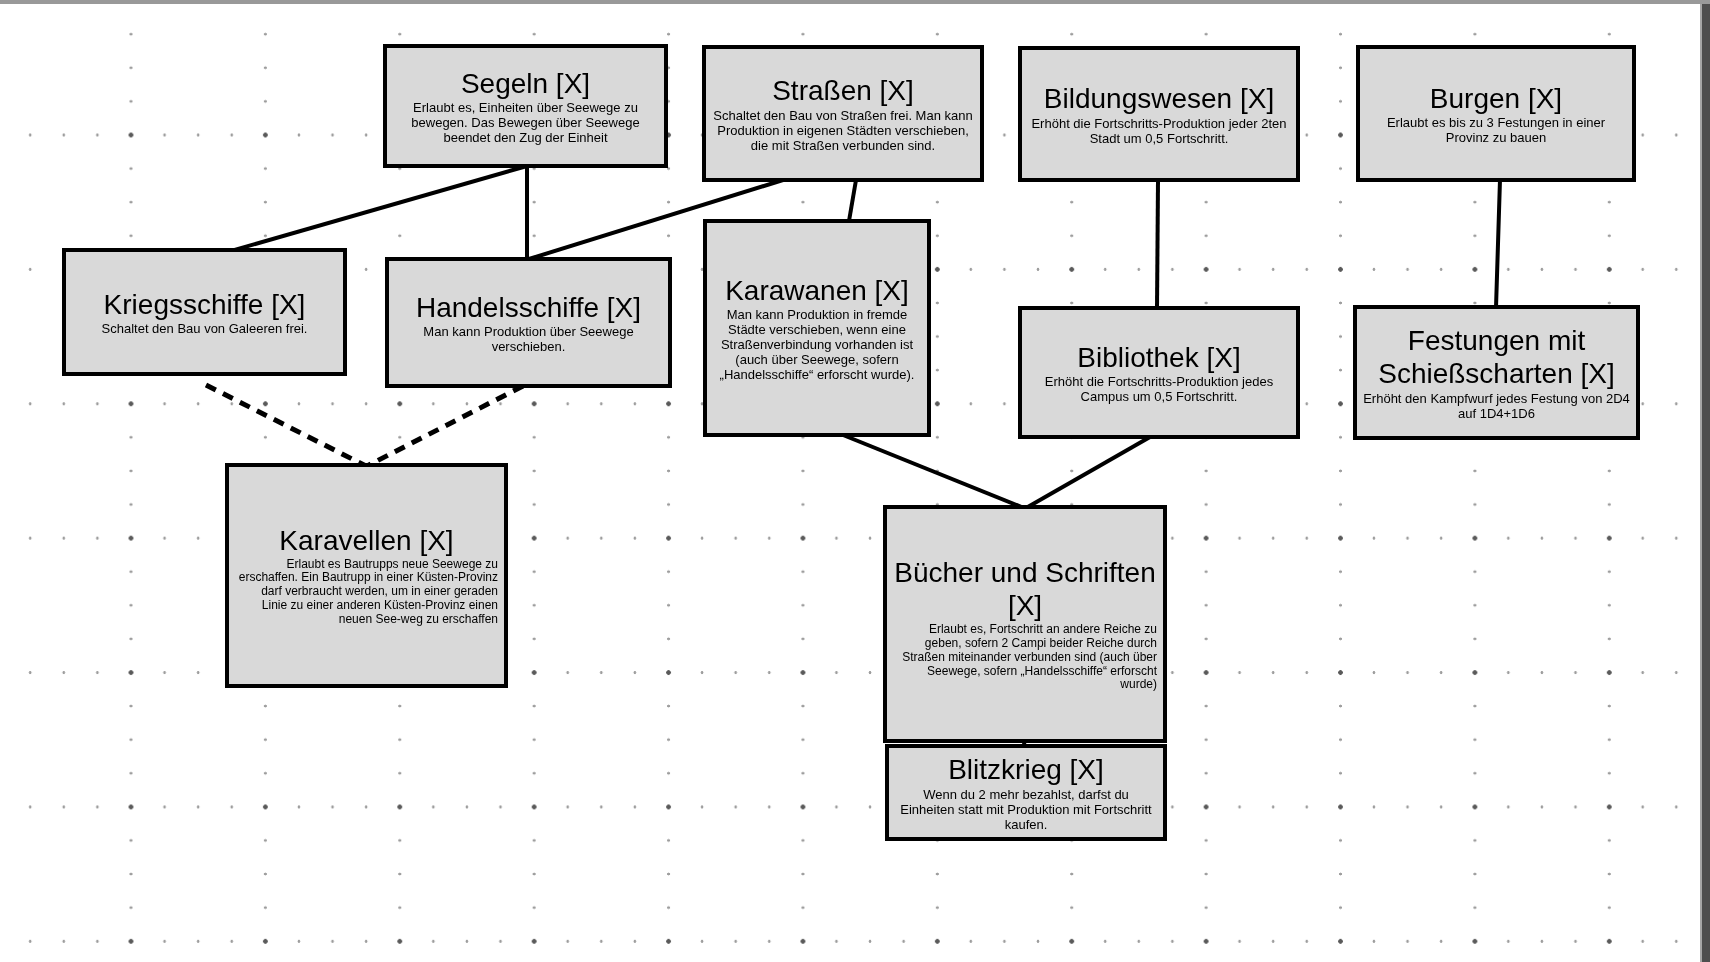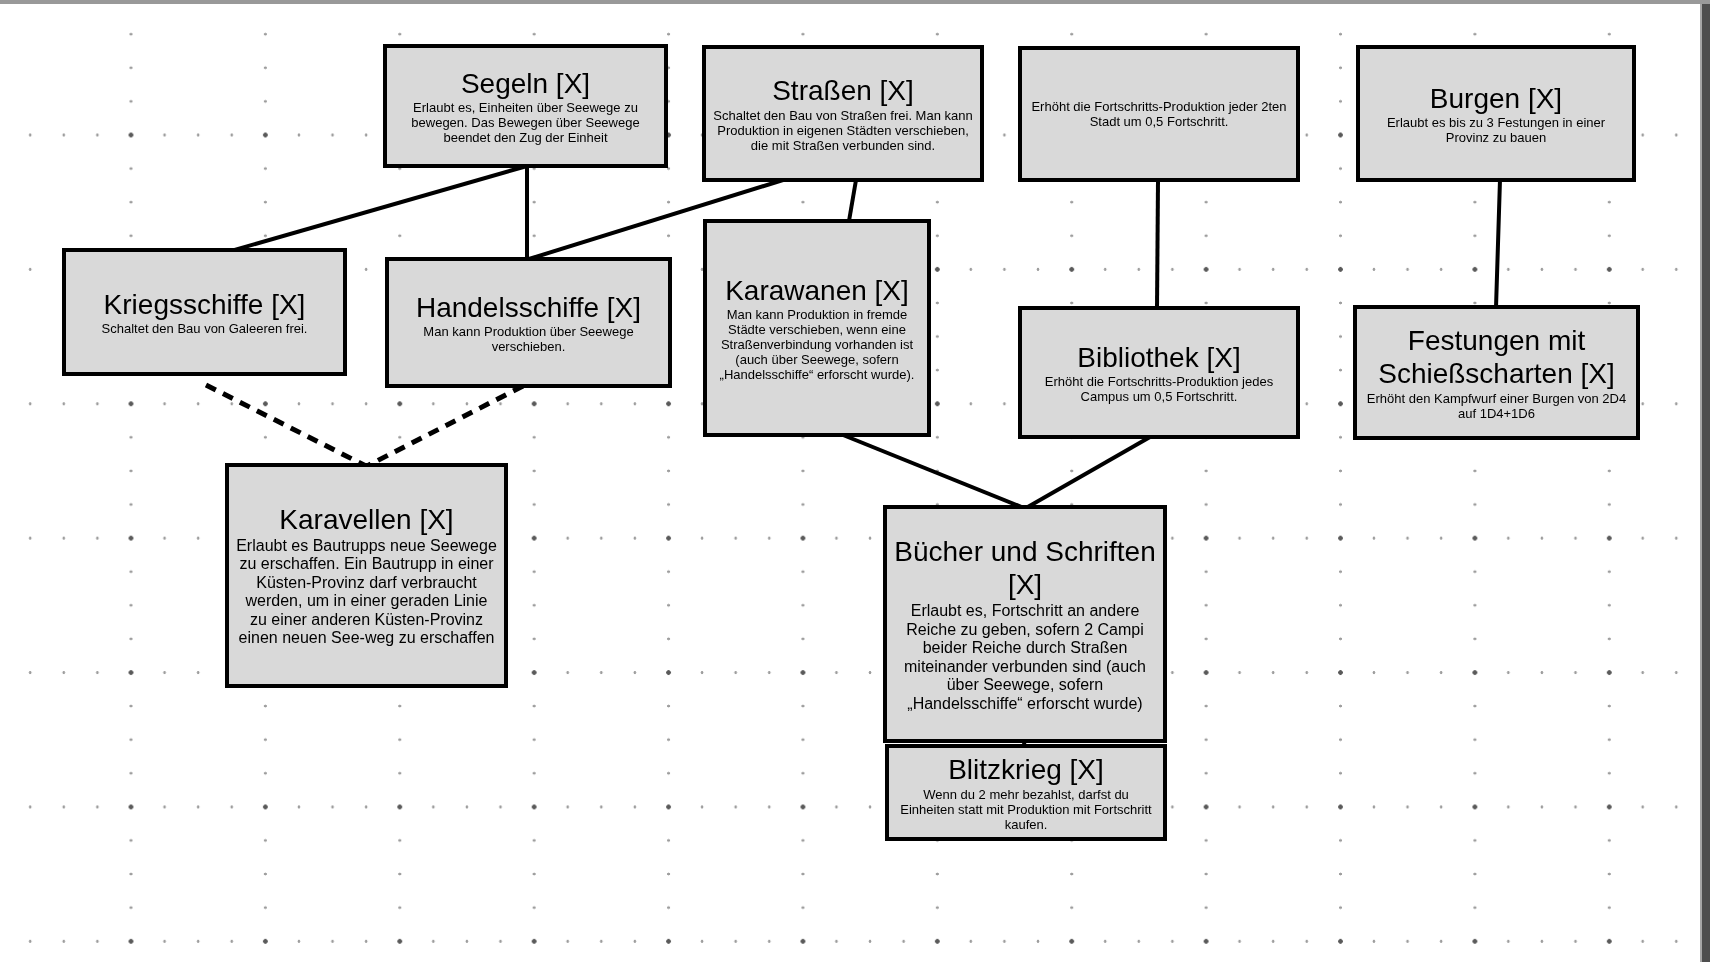--- a/index.html
+++ b/index.html
@@ -52,22 +52,23 @@
   .node-title {
     font-size: 28px;
     line-height: 1.2;
     white-space: pre-line;
   }
   .node-body {
     font-size: 13px;
     line-height: 1.16;
   }
   .node-body.small {
-    font-size: 16px;
+    font-size: 12px;
     line-height: 1.16;
+    text-align: right;
   }
   .top-edge {
     position: absolute;
     left: 0; top: 0;
     width: 1710px; height: 4px;
     background: #999999;
     z-index: 6;
   }
   .right-edge {
     position: absolute;
@@ -102,20 +103,21 @@
   <div class="node-title">Segeln [X]</div>
   <div class="node-body">Erlaubt es, Einheiten über Seewege zu bewegen. Das Bewegen über Seewege beendet den Zug der Einheit</div>
 </div>
 
 <div class="node" style="left:702px;top:45px;width:282px;height:137px">
   <div class="node-title">Straßen [X]</div>
   <div class="node-body">Schaltet den Bau von Straßen frei. Man kann Produktion in eigenen Städten verschieben, die mit Straßen verbunden sind.</div>
 </div>
 
 <div class="node" style="left:1018px;top:46px;width:282px;height:136px">
+  <div class="node-title">Bildungswesen [X]</div>
   <div class="node-body">Erhöht die Fortschritts-Produktion jeder 2ten Stadt um 0,5 Fortschritt.</div>
 </div>
 
 <div class="node" style="left:1356px;top:45px;width:280px;height:137px">
   <div class="node-title">Burgen [X]</div>
   <div class="node-body">Erlaubt es bis zu 3 Festungen in einer Provinz zu bauen</div>
 </div>
 
 <div class="node" style="left:62px;top:248px;width:285px;height:128px">
   <div class="node-title">Kriegsschiffe [X]</div>
@@ -132,21 +134,21 @@
   <div class="node-body">Man kann Produktion in fremde Städte verschieben, wenn eine Straßenverbindung vorhanden ist (auch über Seewege, sofern „Handelsschiffe“ erforscht wurde).</div>
 </div>
 
 <div class="node" style="left:1018px;top:306px;width:282px;height:133px">
   <div class="node-title">Bibliothek [X]</div>
   <div class="node-body">Erhöht die Fortschritts-Produktion jedes Campus um 0,5 Fortschritt.</div>
 </div>
 
 <div class="node" style="left:1353px;top:305px;width:287px;height:135px">
   <div class="node-title">Festungen mit Schießscharten [X]</div>
-  <div class="node-body">Erhöht den Kampfwurf einer Burgen von 2D4 auf 1D4+1D6</div>
+  <div class="node-body">Erhöht den Kampfwurf jedes Festung von 2D4 auf 1D4+1D6</div>
 </div>
 
 <div class="node" style="left:225px;top:463px;width:283px;height:225px">
   <div class="node-title">Karavellen [X]</div>
   <div class="node-body small">Erlaubt es Bautrupps neue Seewege zu erschaffen. Ein Bautrupp in einer Küsten-Provinz darf verbraucht werden, um in einer geraden Linie zu einer anderen Küsten-Provinz einen neuen See-weg zu erschaffen</div>
 </div>
 
 <div class="node" style="left:883px;top:505px;width:284px;height:238px">
   <div class="node-title">Bücher und Schriften [X]</div>
   <div class="node-body small">Erlaubt es, Fortschritt an andere Reiche zu geben, sofern 2 Campi beider Reiche durch Straßen miteinander verbunden sind (auch über Seewege, sofern „Handelsschiffe“ erforscht wurde)</div>

